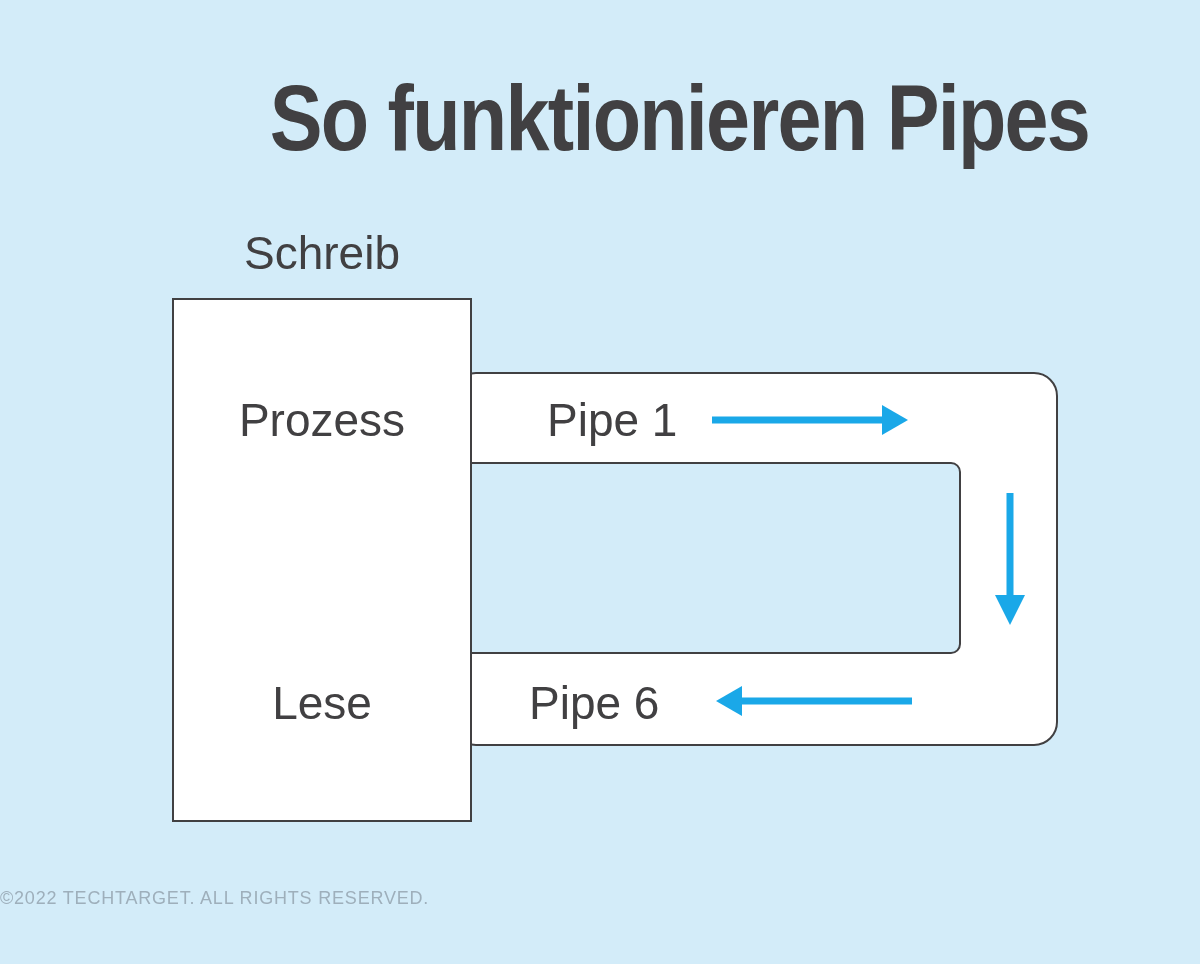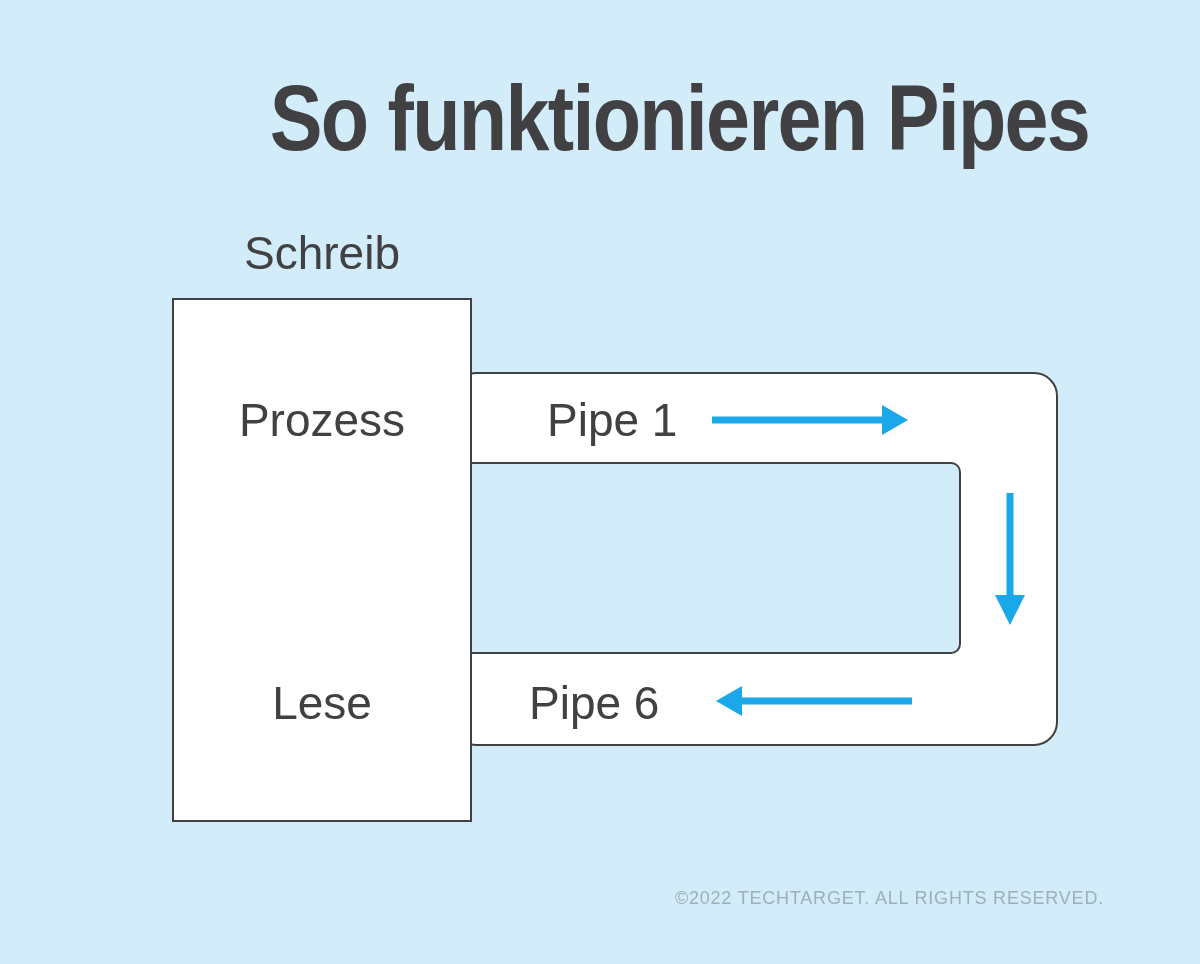--- a/index.html
+++ b/index.html
@@ -67,21 +67,21 @@
     background: var(--box-fill);
     border: 2px solid var(--outline);
     z-index: 3;
   }
 
   .arrow { color: var(--arrow); z-index: 4; }
   .arrow svg { display: block; }
 
   .footer {
     left: 0; top: 888px; width: 1104px;
-    text-align: right;
+    text-align: left;
     font-size: 18px;
     letter-spacing: 0.8px;
     color: var(--footer-text);
     white-space: nowrap;
   }
 </style>
 </head>
 <body>
 
 <div class="abs title">

